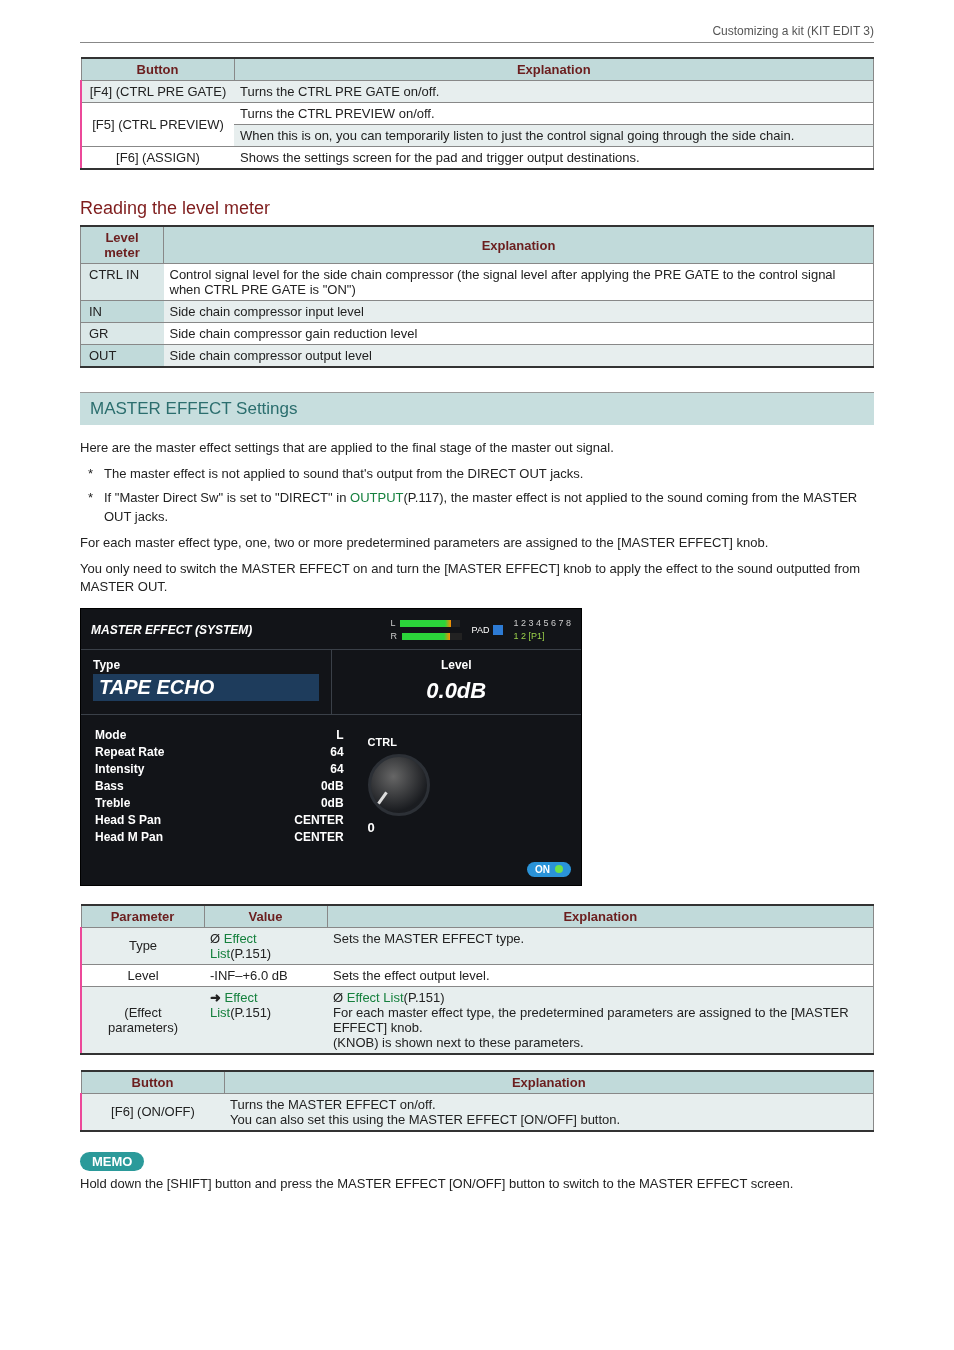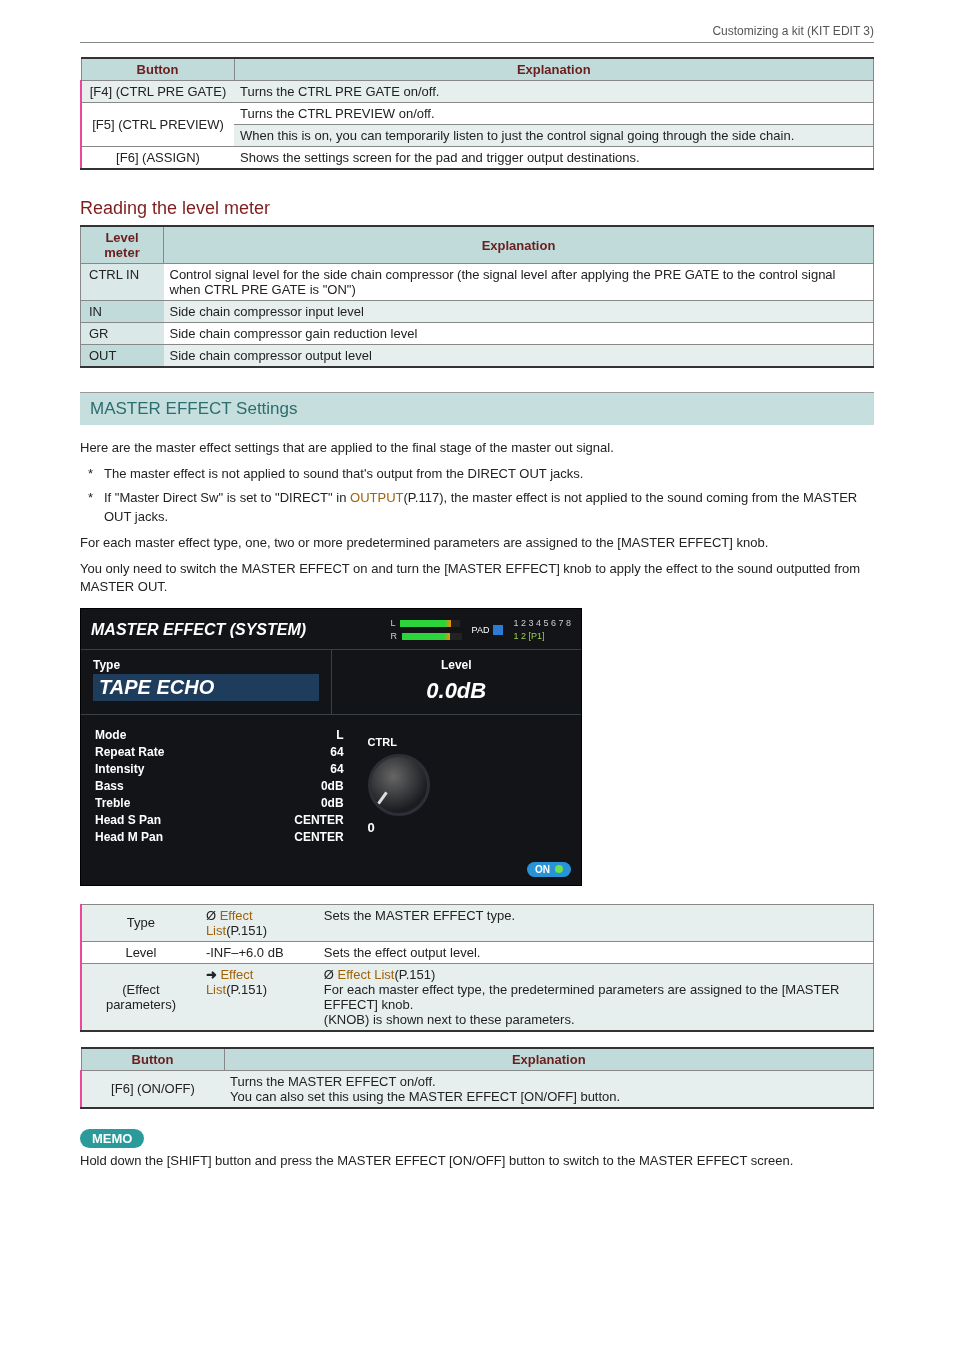--- a/index.html
+++ b/index.html
@@ -73,37 +73,37 @@
     font-size: 17px;
     font-weight: normal;
     padding: 6px 10px;
     margin: 24px 0 14px 0;
     border-top: 1px solid #999;
   }
   p { margin: 8px 0; line-height: 1.4; }
   ul.star { list-style: none; padding-left: 24px; margin: 8px 0; }
   ul.star li { position: relative; margin: 6px 0; line-height: 1.4; }
   ul.star li::before { content: "*"; position: absolute; left: -16px; }
-  a.link, span.link { color: #a16207; text-decoration: none; }
+  a.link, span.link { color: #15803d; text-decoration: none; }
 
   
   .screenshot {
     width: 500px;
     background: #121418;
     color: #fff;
     font-family: Arial, sans-serif;
     margin: 12px 0 18px 0;
     border: 1px solid #000;
   }
   .shot-title {
     display:flex; justify-content:space-between; align-items:center;
     padding: 8px 10px 6px 10px;
     border-bottom: 1px solid #3a4048;
   }
-  .shot-title-left { font-size: 16px; font-weight: bold; font-style: italic; }
+  .shot-title-left { font-size: 12px; font-weight: bold; font-style: italic; }
   .shot-meters { font-size: 9px; letter-spacing: 0.5px; color:#ccc; line-height:1.4;}
   .meter-row { display:flex; align-items:center; gap:4px; }
   .meter-bar {
     display:inline-block; width:60px; height:7px;
     background: linear-gradient(to right, #2bd43a 0%, #2bd43a 75%, #ff8a00 85%, #222 85%);
   }
   .meter-bar2 {
     display:inline-block; width:60px; height:7px;
     background: linear-gradient(to right, #2bd43a 0%, #2bd43a 70%, #ff8a00 80%, #222 80%);
   }
@@ -301,20 +301,25 @@
       <span class="on-badge">
         <span>ON</span>
         <span class="on-dot"></span>
       </span>
     </div>
   </div>
 
   
   <table>
     <tbody>
+        <tr>
+      <th style="width:110px">Parameter</th>
+      <th style="width:110px">Value</th>
+      <th>Explanation</th>
+    </tr>
     <tr class="zebra">
       <td class="col1" style="vertical-align:middle">Type</td>
       <td>
         <span class="oslash">Ø </span><span class="link">Effect List</span><span>(P.151)</span>
       </td>
       <td class="col-last">Sets the MASTER EFFECT type.</td>
     </tr>
     <tr>
       <td class="col1">Level</td>
       <td>-INF–+6.0 dB</td>

